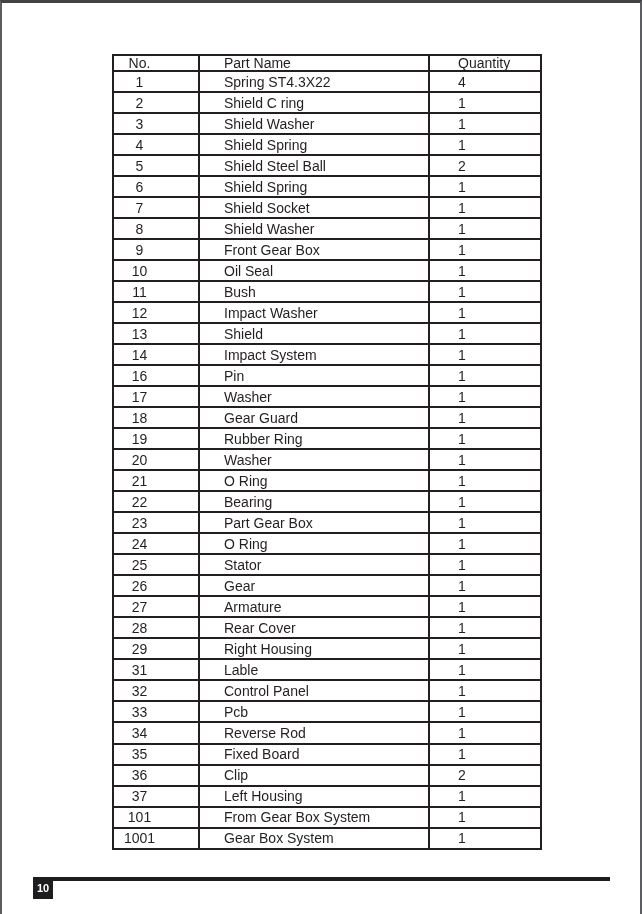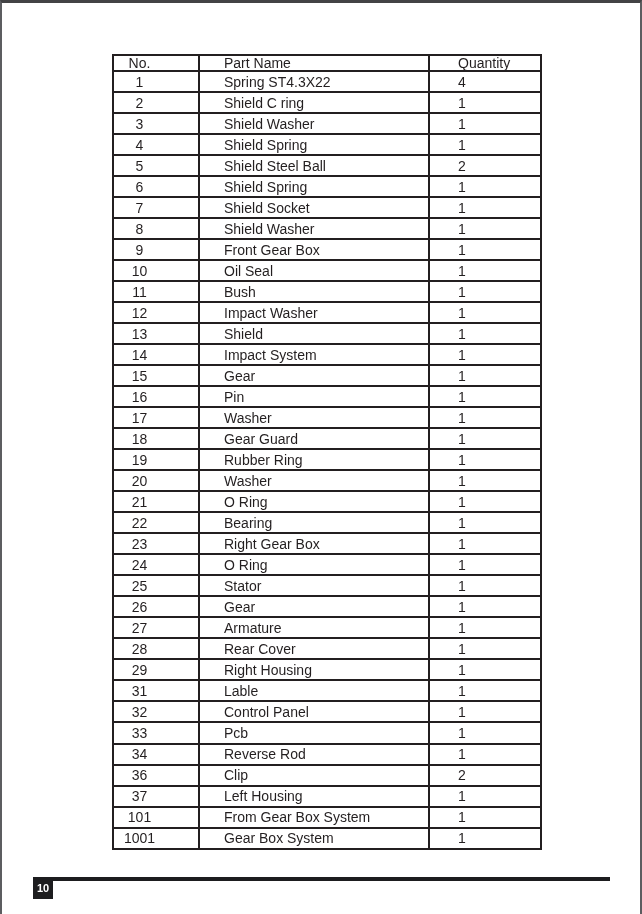--- a/index.html
+++ b/index.html
@@ -160,25 +160,20 @@
           <td class="cell-no">13</td>
           <td class="cell-name">Shield</td>
           <td class="cell-qty">1</td>
         </tr>
         <tr>
           <td class="cell-no">14</td>
           <td class="cell-name">Impact System</td>
           <td class="cell-qty">1</td>
         </tr>
         <tr>
-          <td class="cell-no">15</td>
-          <td class="cell-name">Gear</td>
-          <td class="cell-qty">1</td>
-        </tr>
-        <tr>
           <td class="cell-no">16</td>
           <td class="cell-name">Pin</td>
           <td class="cell-qty">1</td>
         </tr>
         <tr>
           <td class="cell-no">17</td>
           <td class="cell-name">Washer</td>
           <td class="cell-qty">1</td>
         </tr>
         <tr>
@@ -201,21 +196,21 @@
           <td class="cell-name">O Ring</td>
           <td class="cell-qty">1</td>
         </tr>
         <tr>
           <td class="cell-no">22</td>
           <td class="cell-name">Bearing</td>
           <td class="cell-qty">1</td>
         </tr>
         <tr>
           <td class="cell-no">23</td>
-          <td class="cell-name">Right Gear Box</td>
+          <td class="cell-name">Part Gear Box</td>
           <td class="cell-qty">1</td>
         </tr>
         <tr>
           <td class="cell-no">24</td>
           <td class="cell-name">O Ring</td>
           <td class="cell-qty">1</td>
         </tr>
         <tr>
           <td class="cell-no">25</td>
           <td class="cell-name">Stator</td>
@@ -252,20 +247,25 @@
           <td class="cell-qty">1</td>
         </tr>
         <tr>
           <td class="cell-no">33</td>
           <td class="cell-name">Pcb</td>
           <td class="cell-qty">1</td>
         </tr>
         <tr>
           <td class="cell-no">34</td>
           <td class="cell-name">Reverse Rod</td>
+          <td class="cell-qty">1</td>
+        </tr>
+        <tr>
+          <td class="cell-no">35</td>
+          <td class="cell-name">Fixed Board</td>
           <td class="cell-qty">1</td>
         </tr>
         <tr>
           <td class="cell-no">36</td>
           <td class="cell-name">Clip</td>
           <td class="cell-qty">2</td>
         </tr>
         <tr>
           <td class="cell-no">37</td>
           <td class="cell-name">Left Housing</td>

